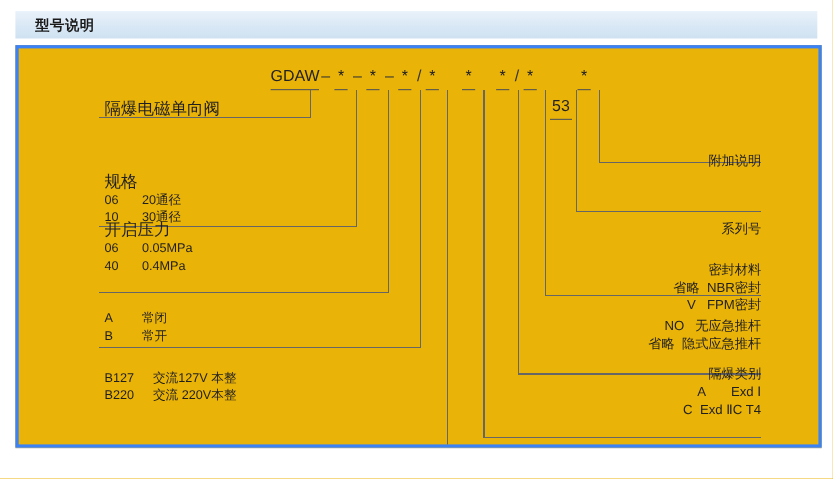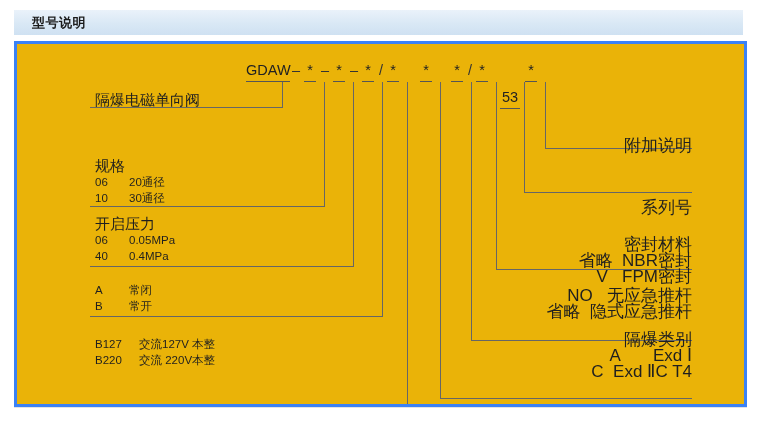--- a/index.html
+++ b/index.html
@@ -48,21 +48,21 @@
   .lines{position:absolute;left:0;top:0;width:727px;height:360px;}
 
   
   .kv{position:absolute;font-size:11.5px;line-height:16px;color:#1f1f1f;white-space:nowrap;}
   .kv .line{display:block;}
   .kv .k{display:inline-block;width:34px;}
   .kv .kw{display:inline-block;width:44px;}
   .hd{display:block;font-size:15px;line-height:16px;}
 
   
-  .rk{position:absolute;font-size:17px;line-height:16px;color:#1f1f1f;white-space:nowrap;text-align:right;}
+  .rk{position:absolute;font-size:12px;line-height:16px;color:#1f1f1f;white-space:nowrap;text-align:right;}
   .rk .line{display:block;}
 </style>
 </head>
 <body>
 
 <div class="page">
 
   <div class="section-header">
     <span class="title">型号说明</span>
   </div>
@@ -130,21 +130,21 @@
     <div class="kv" style="left:78px;top:114px;">
       <span class="hd">规格</span>
       <span class="line">
         <span class="k">06</span><span class="v">20通径</span>
       </span>
       <span class="line">
         <span class="k">10</span><span class="v">30通径</span>
       </span>
     </div>
 
-    <div class="kv" style="left:78px;top:172px;">
+    <div class="kv" style="left:78px;top:158px;">
       <span class="hd">开启压力</span>
       <span class="line">
         <span class="k">06</span><span class="v">0.05MPa</span>
       </span>
       <span class="line">
         <span class="k">40</span><span class="v">0.4MPa</span>
       </span>
     </div>
 
     <div class="kv" style="left:78px;top:238px;">

